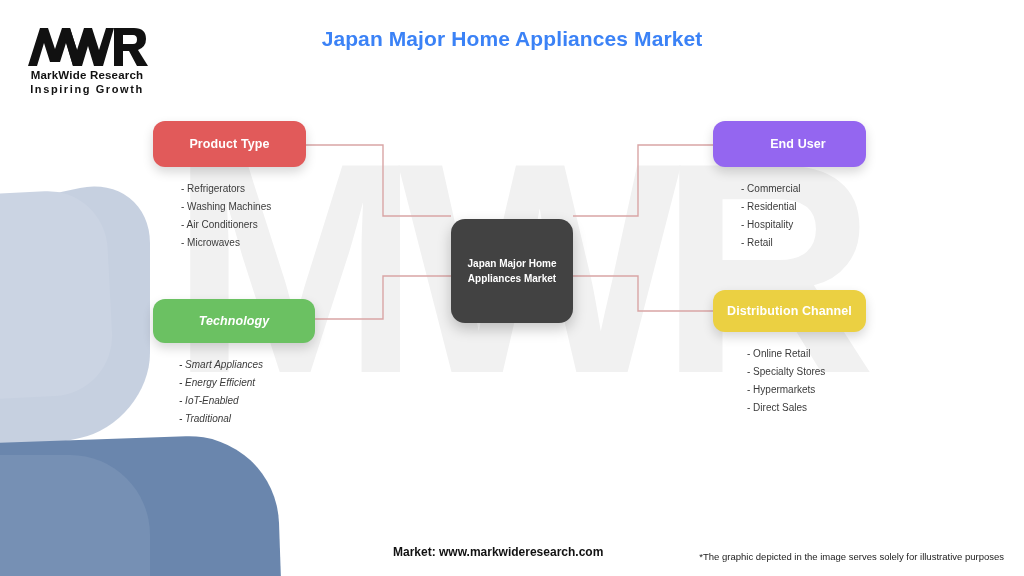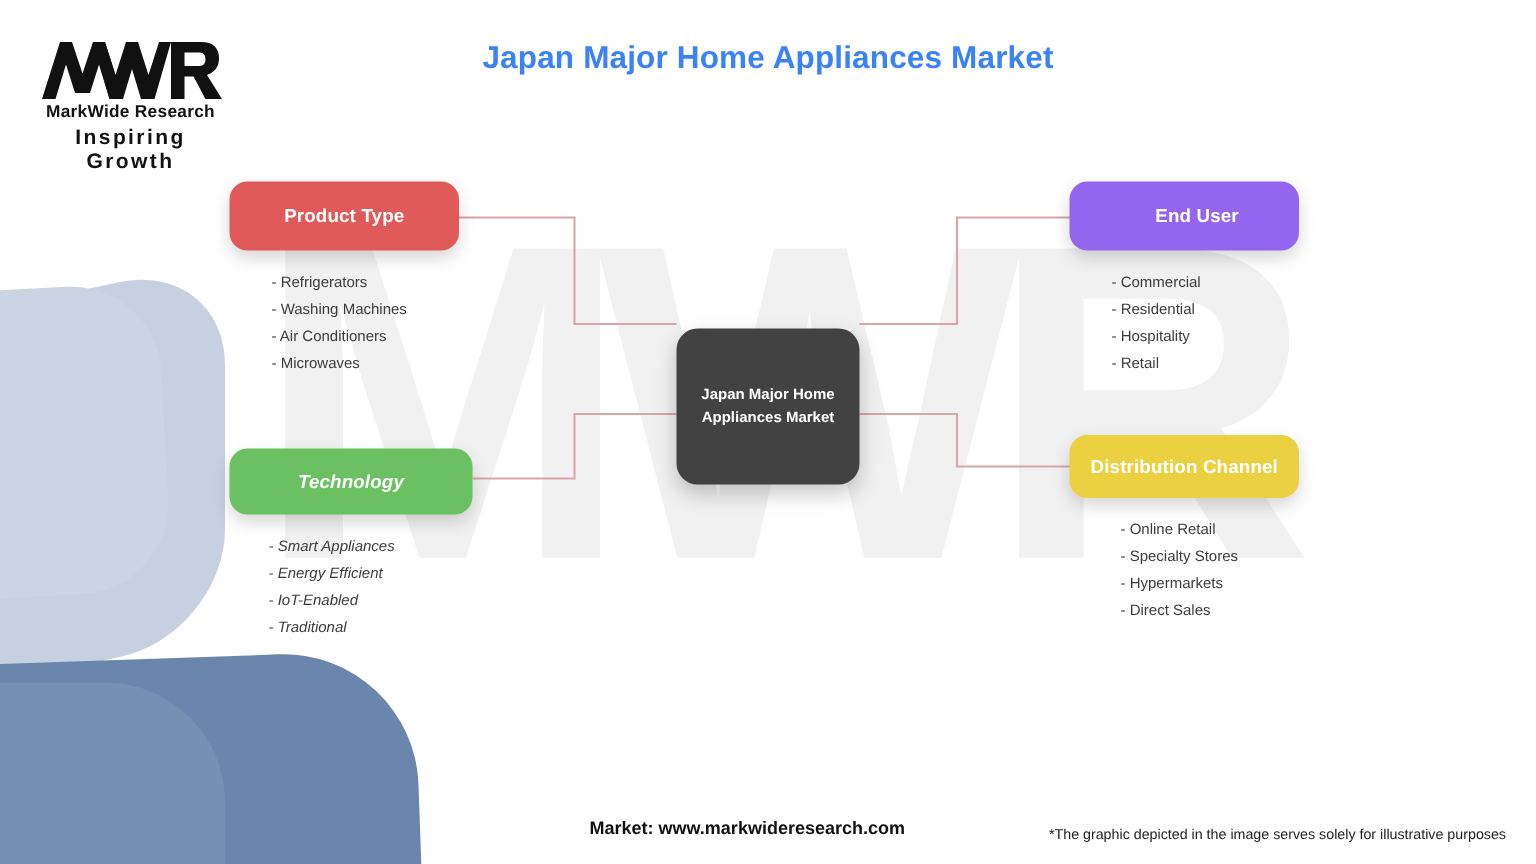--- a/index.html
+++ b/index.html
@@ -61,21 +61,21 @@
   }
 
   
   #logo { position:absolute; left:22px; top:22px; z-index:5; width:130px; }
   #logo .mark { display:block; }
   #logo .name {
     font-size:11.5px; font-weight:bold; color:#111;
     letter-spacing:.2px; text-align:center; margin-top:1px;
   }
   #logo .tag {
-    font-size:14px; font-weight:bold; color:#111;
+    font-size:11px; font-weight:bold; color:#111;
     letter-spacing:1.6px; text-align:center; margin-top:2px;
   }
 
   
   #title{
     position:absolute; left:0; right:0; top:27px;
     text-align:center;
     font-size:21px; font-weight:bold; color:#3b82f6;
     letter-spacing:.1px;
     z-index:5;

